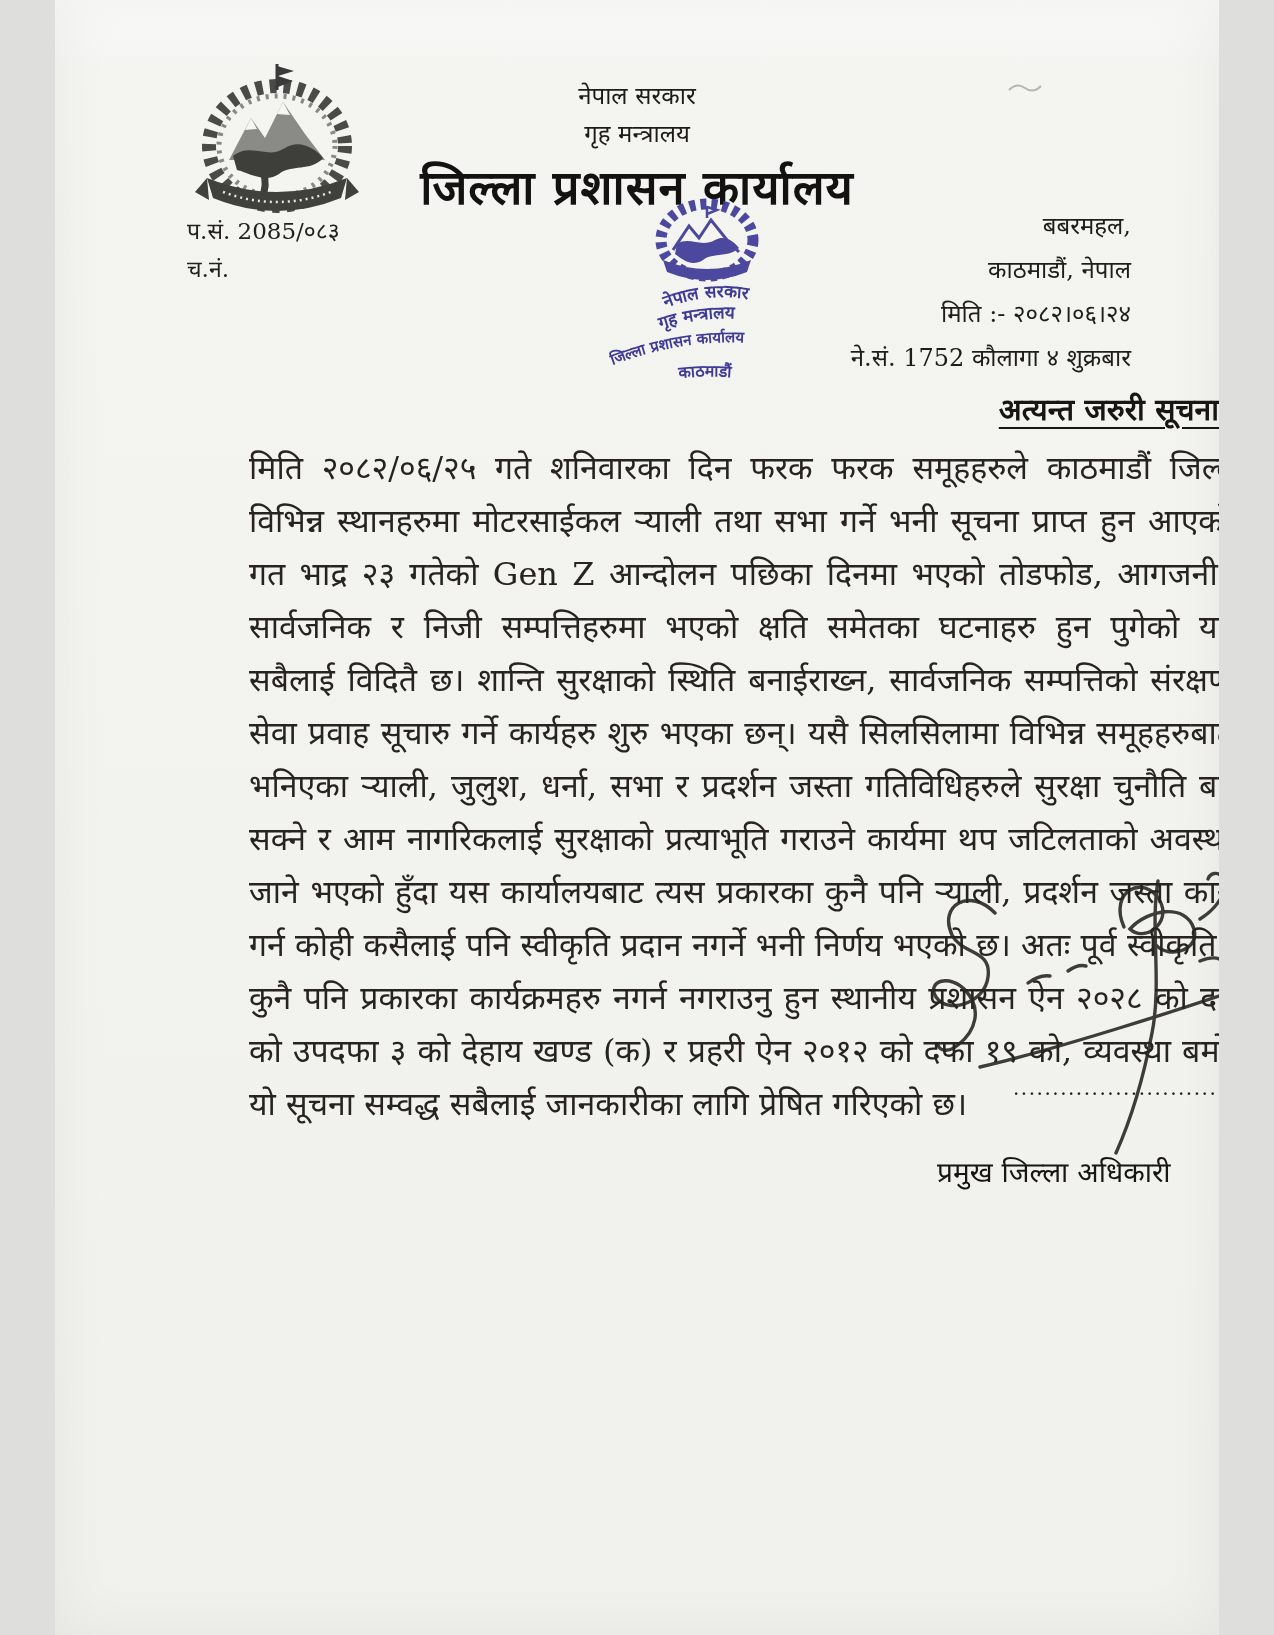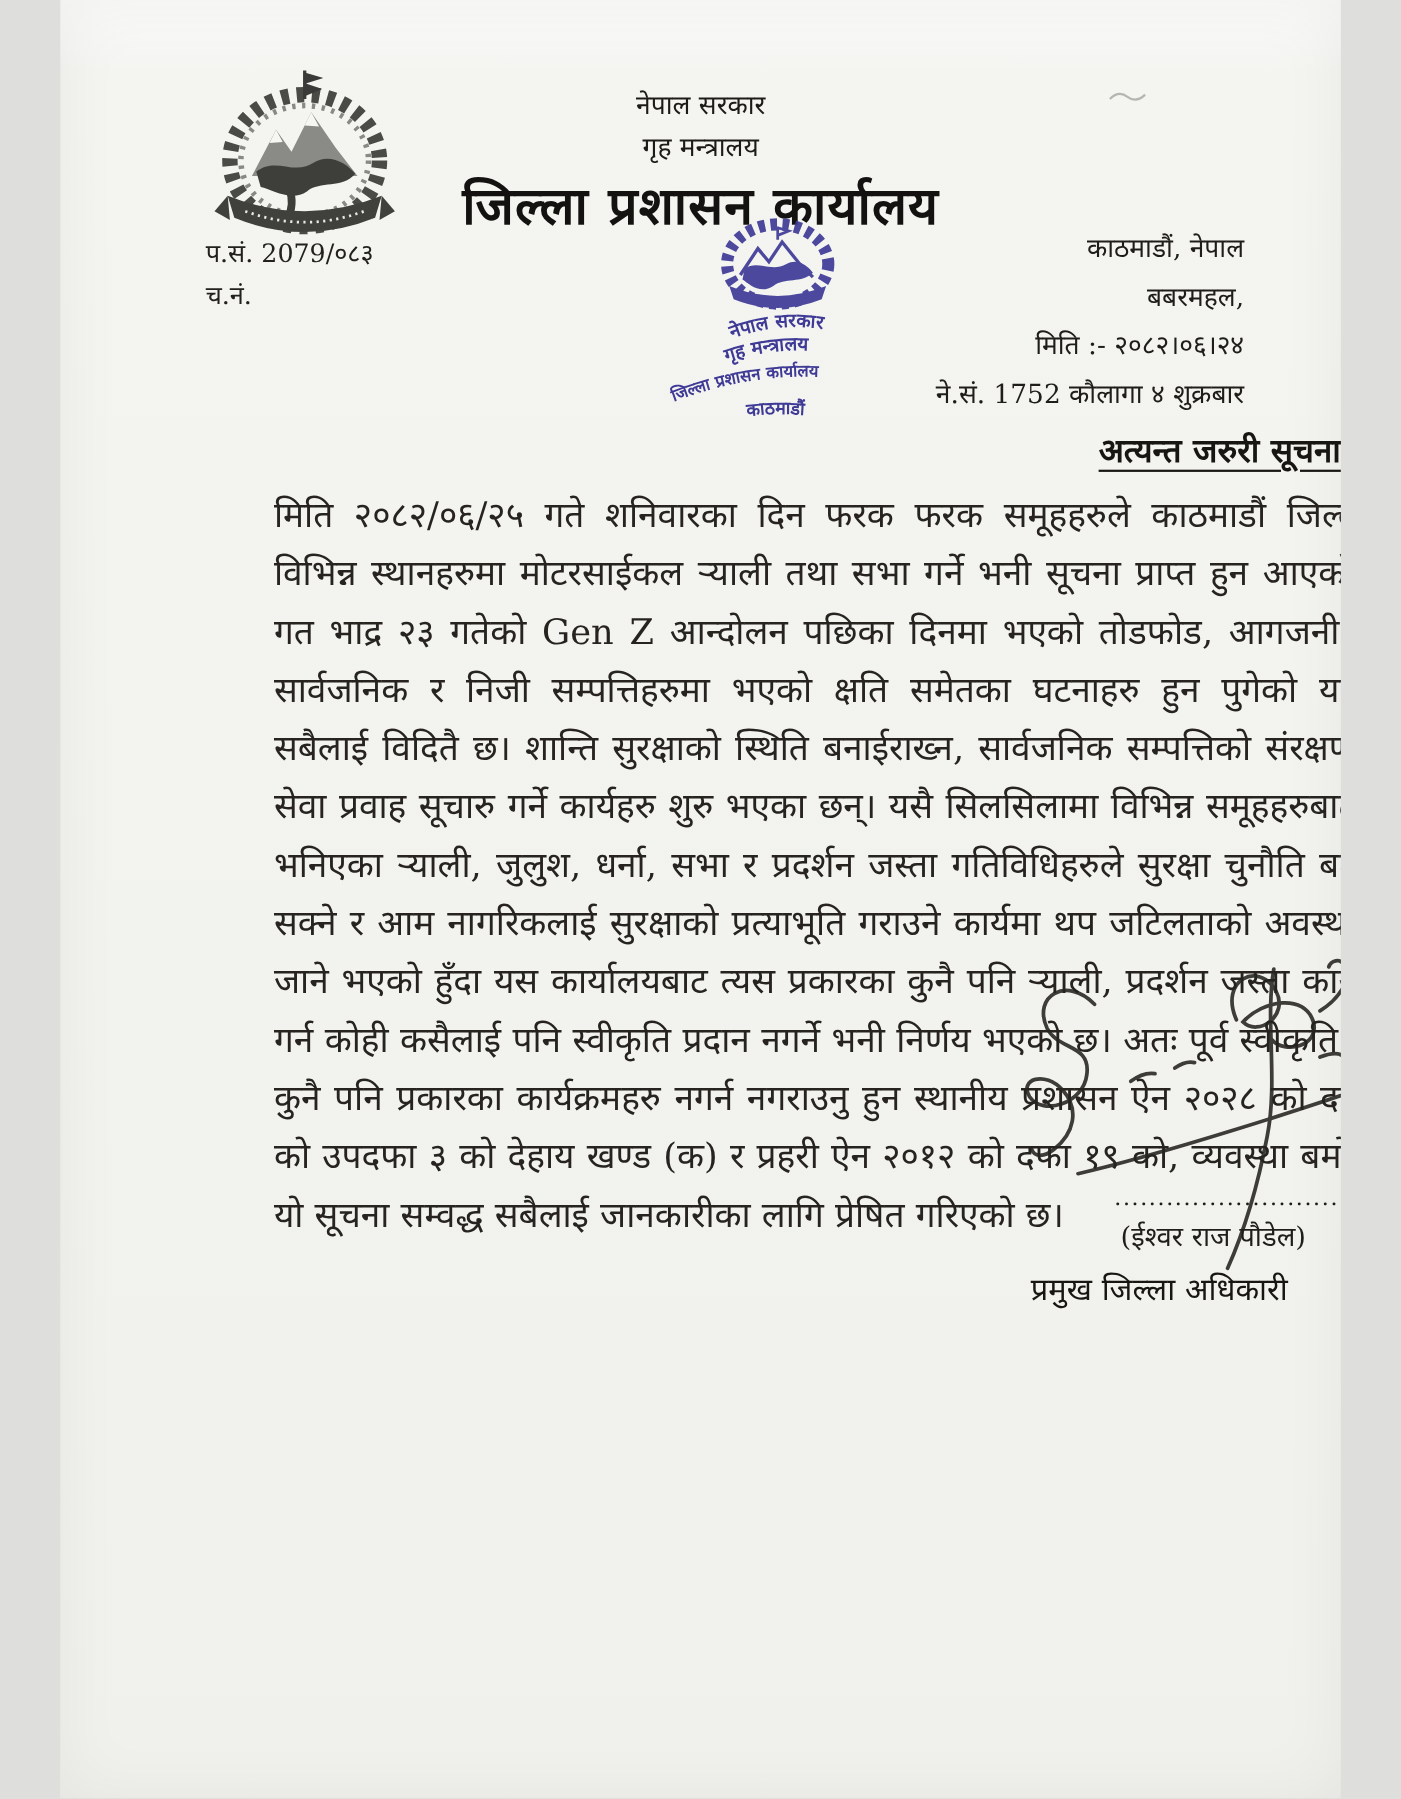--- a/index.html
+++ b/index.html
@@ -87,27 +87,27 @@
     </text>
     <text font-size="15" font-weight="bold" fill="#3e3a96">
       <textPath href="#arc3" startOffset="4%">जिल्ला प्रशासन कार्यालय</textPath>
     </text>
     <text font-size="16" font-weight="bold" fill="#3e3a96">
       <textPath href="#arc4" startOffset="22%">काठमाडौं</textPath>
     </text>
   </svg>
 
   <div class="abs ref-block" style="left:132px;top:212px;">
-    <div>प.सं. 2079/०८३</div>
+    <div>प.सं. 2085/०८३</div>
     <div>च.नं.</div>
   </div>
 
   <div class="abs addr-block" style="right:88px;top:204px;">
+    <div>बबरमहल,</div>
     <div>काठमाडौं, नेपाल</div>
-    <div>बबरमहल,</div>
     <div>मिति :- २०८२।०६।२४</div>
     <div>ने.सं. 1752 कौलागा ४ शुक्रबार</div>
   </div>
 
   <svg class="abs" style="left:950px;top:78px;" width="40" height="20" viewBox="0 0 40 20">
     <path d="M4 12 Q 12 4 20 10 T 36 8" stroke="#9a9a96" stroke-width="2" fill="none" opacity="0.7"></path>
   </svg>
 
   <div class="abs subject" style="left:0;width:100%;text-align:right;top:388px;text-indent:70px;">अत्यन्त जरुरी सूचना</div>
 
@@ -120,16 +120,15 @@
       <path d="M168 106 C175 101 182 100 186 101"></path>
       <path d="M224 62 C208 26 244 8 260 36 C272 58 244 78 230 64 C248 44 286 38 294 64 C300 86 268 94 256 80"></path>
       <path d="M300 54 C316 44 330 26 322 12 C318 6 310 8 308 14"></path>
       <path d="M80 202 C150 186 290 142 362 116"></path>
       <path d="M258 16 C250 62 262 118 252 168 C244 210 232 252 216 288"></path>
       <path d="M300 96 C310 92 318 92 322 96"></path>
     </g>
   </svg>
 
   <div class="abs dotted" style="left:958px;top:1076px;">...............................</div>
-  <div class="abs sig-name" style="left:898px;top:1106px;">(ईश्वर राज पौडेल)</div>
   <div class="abs sig-title" style="left:882px;top:1152px;">प्रमुख जिल्ला अधिकारी</div>
 
 </div>
 
 </body></html>

